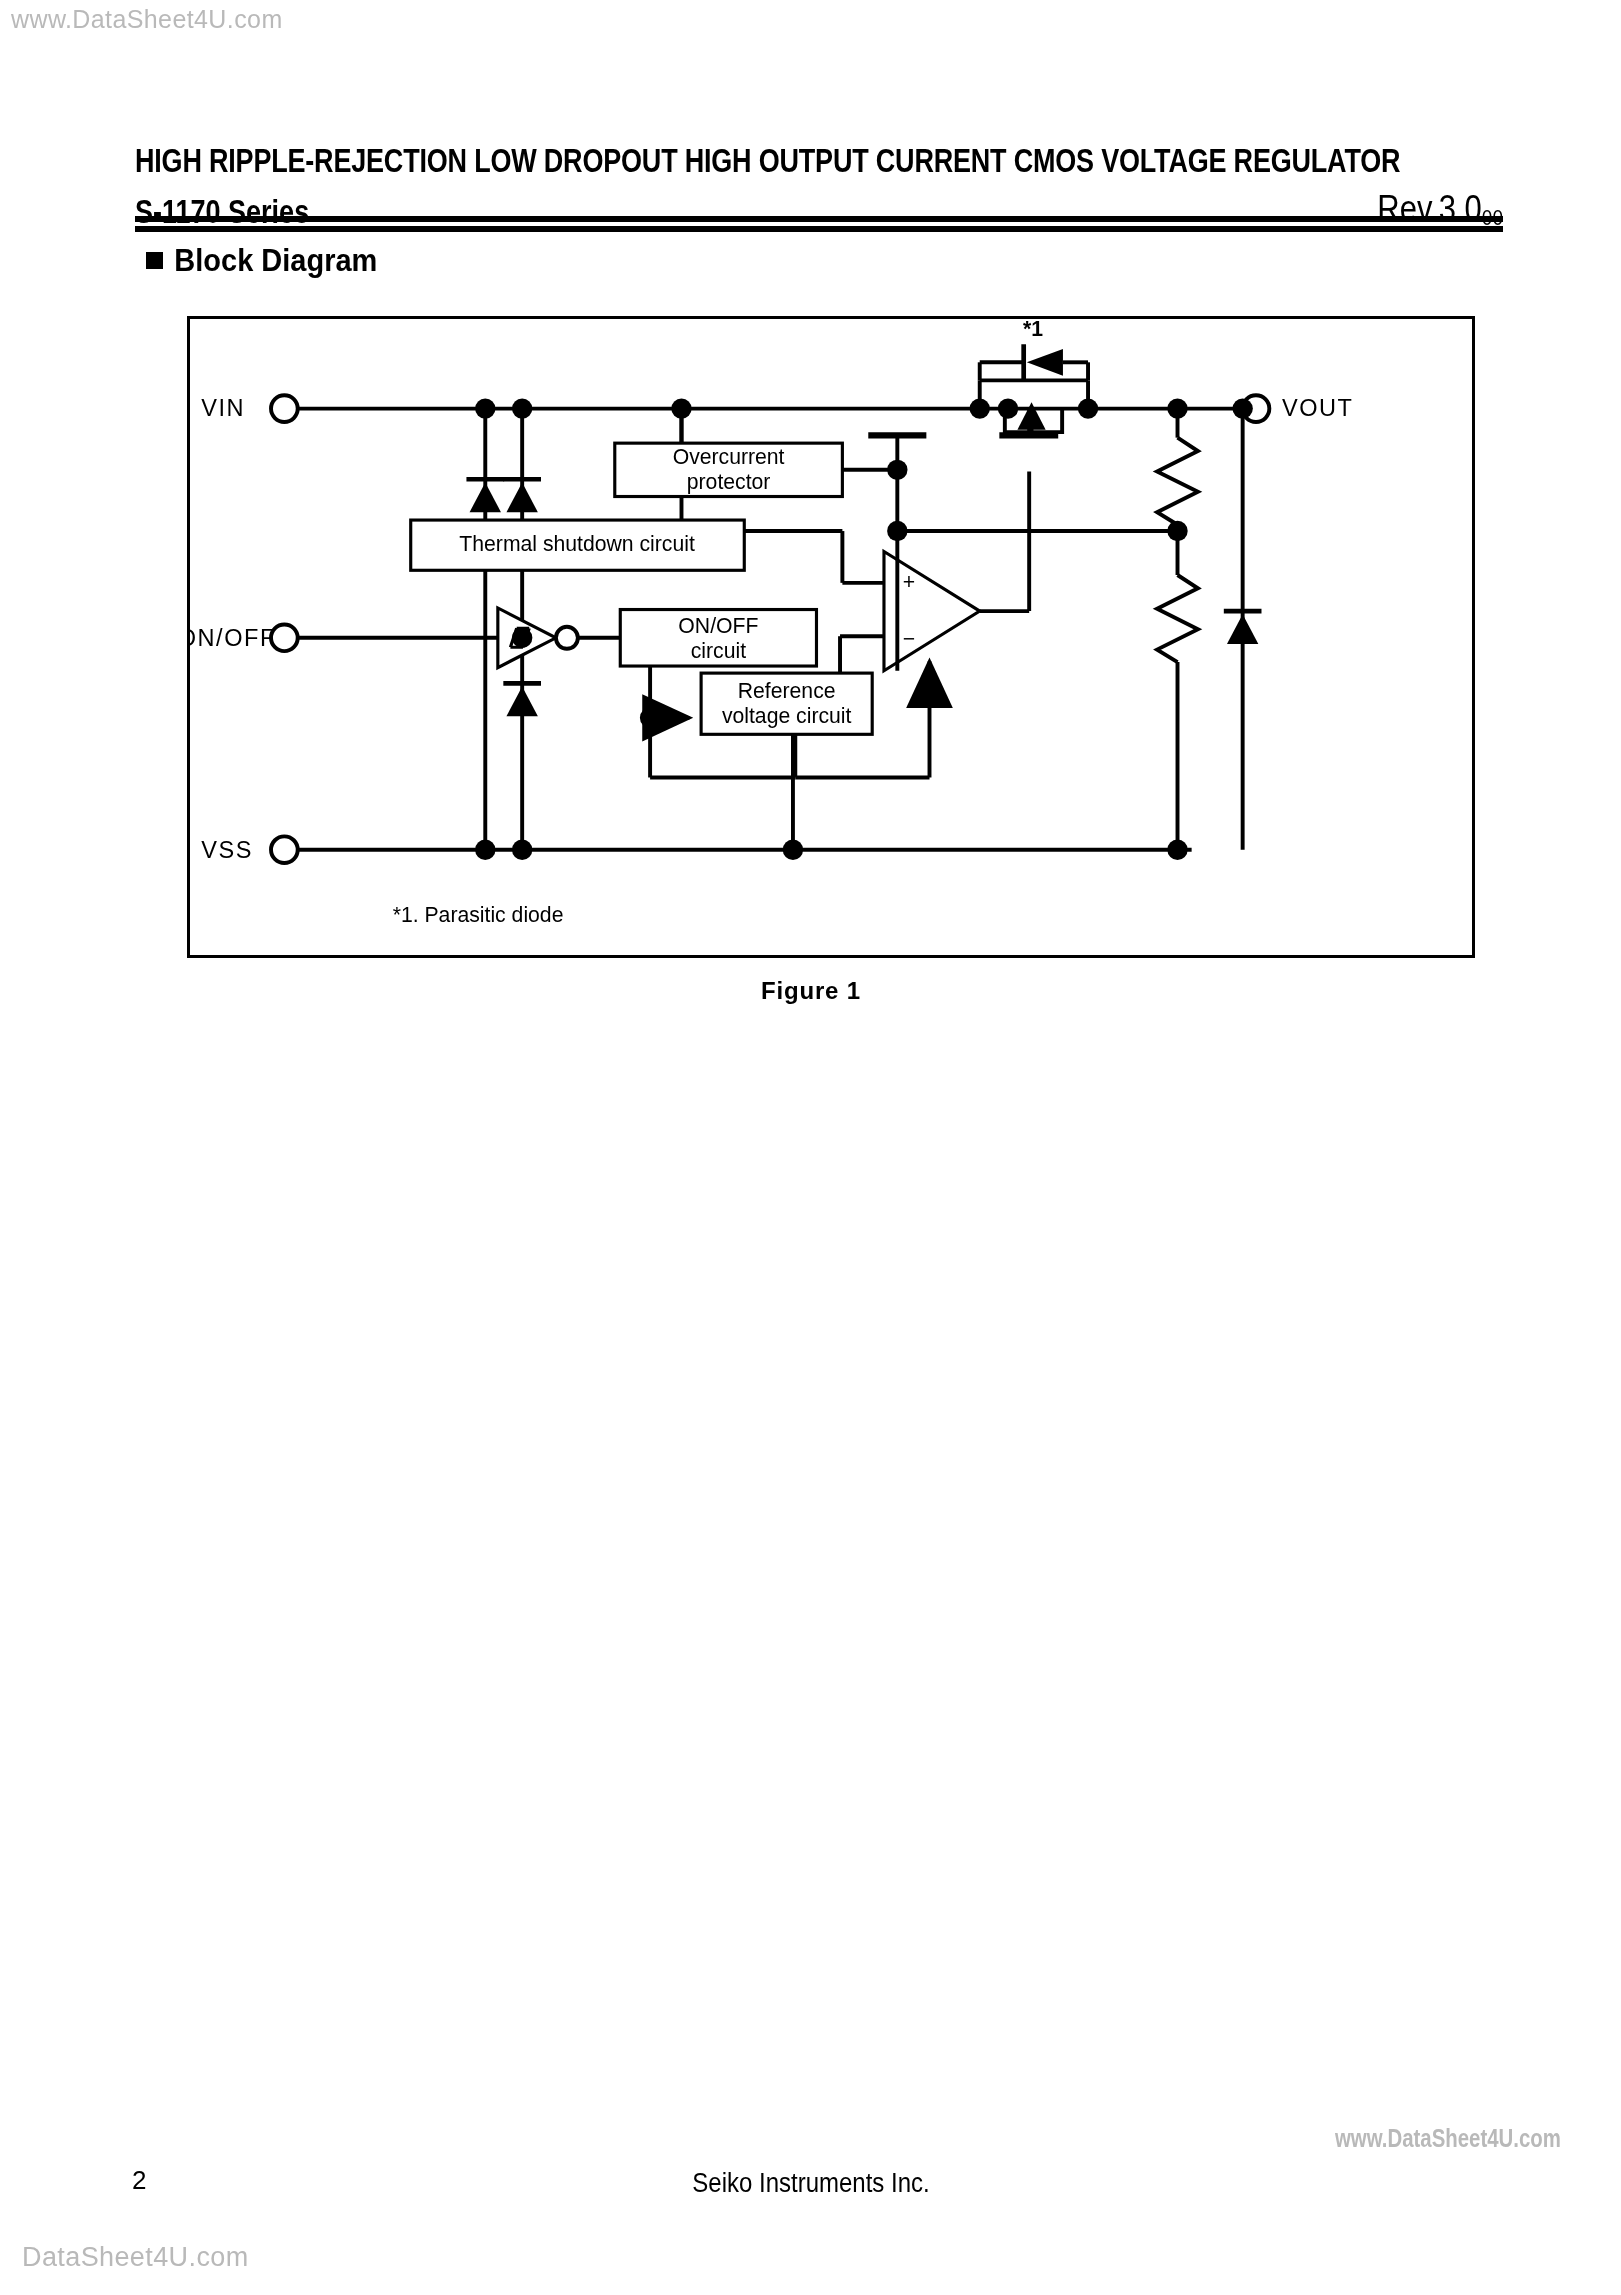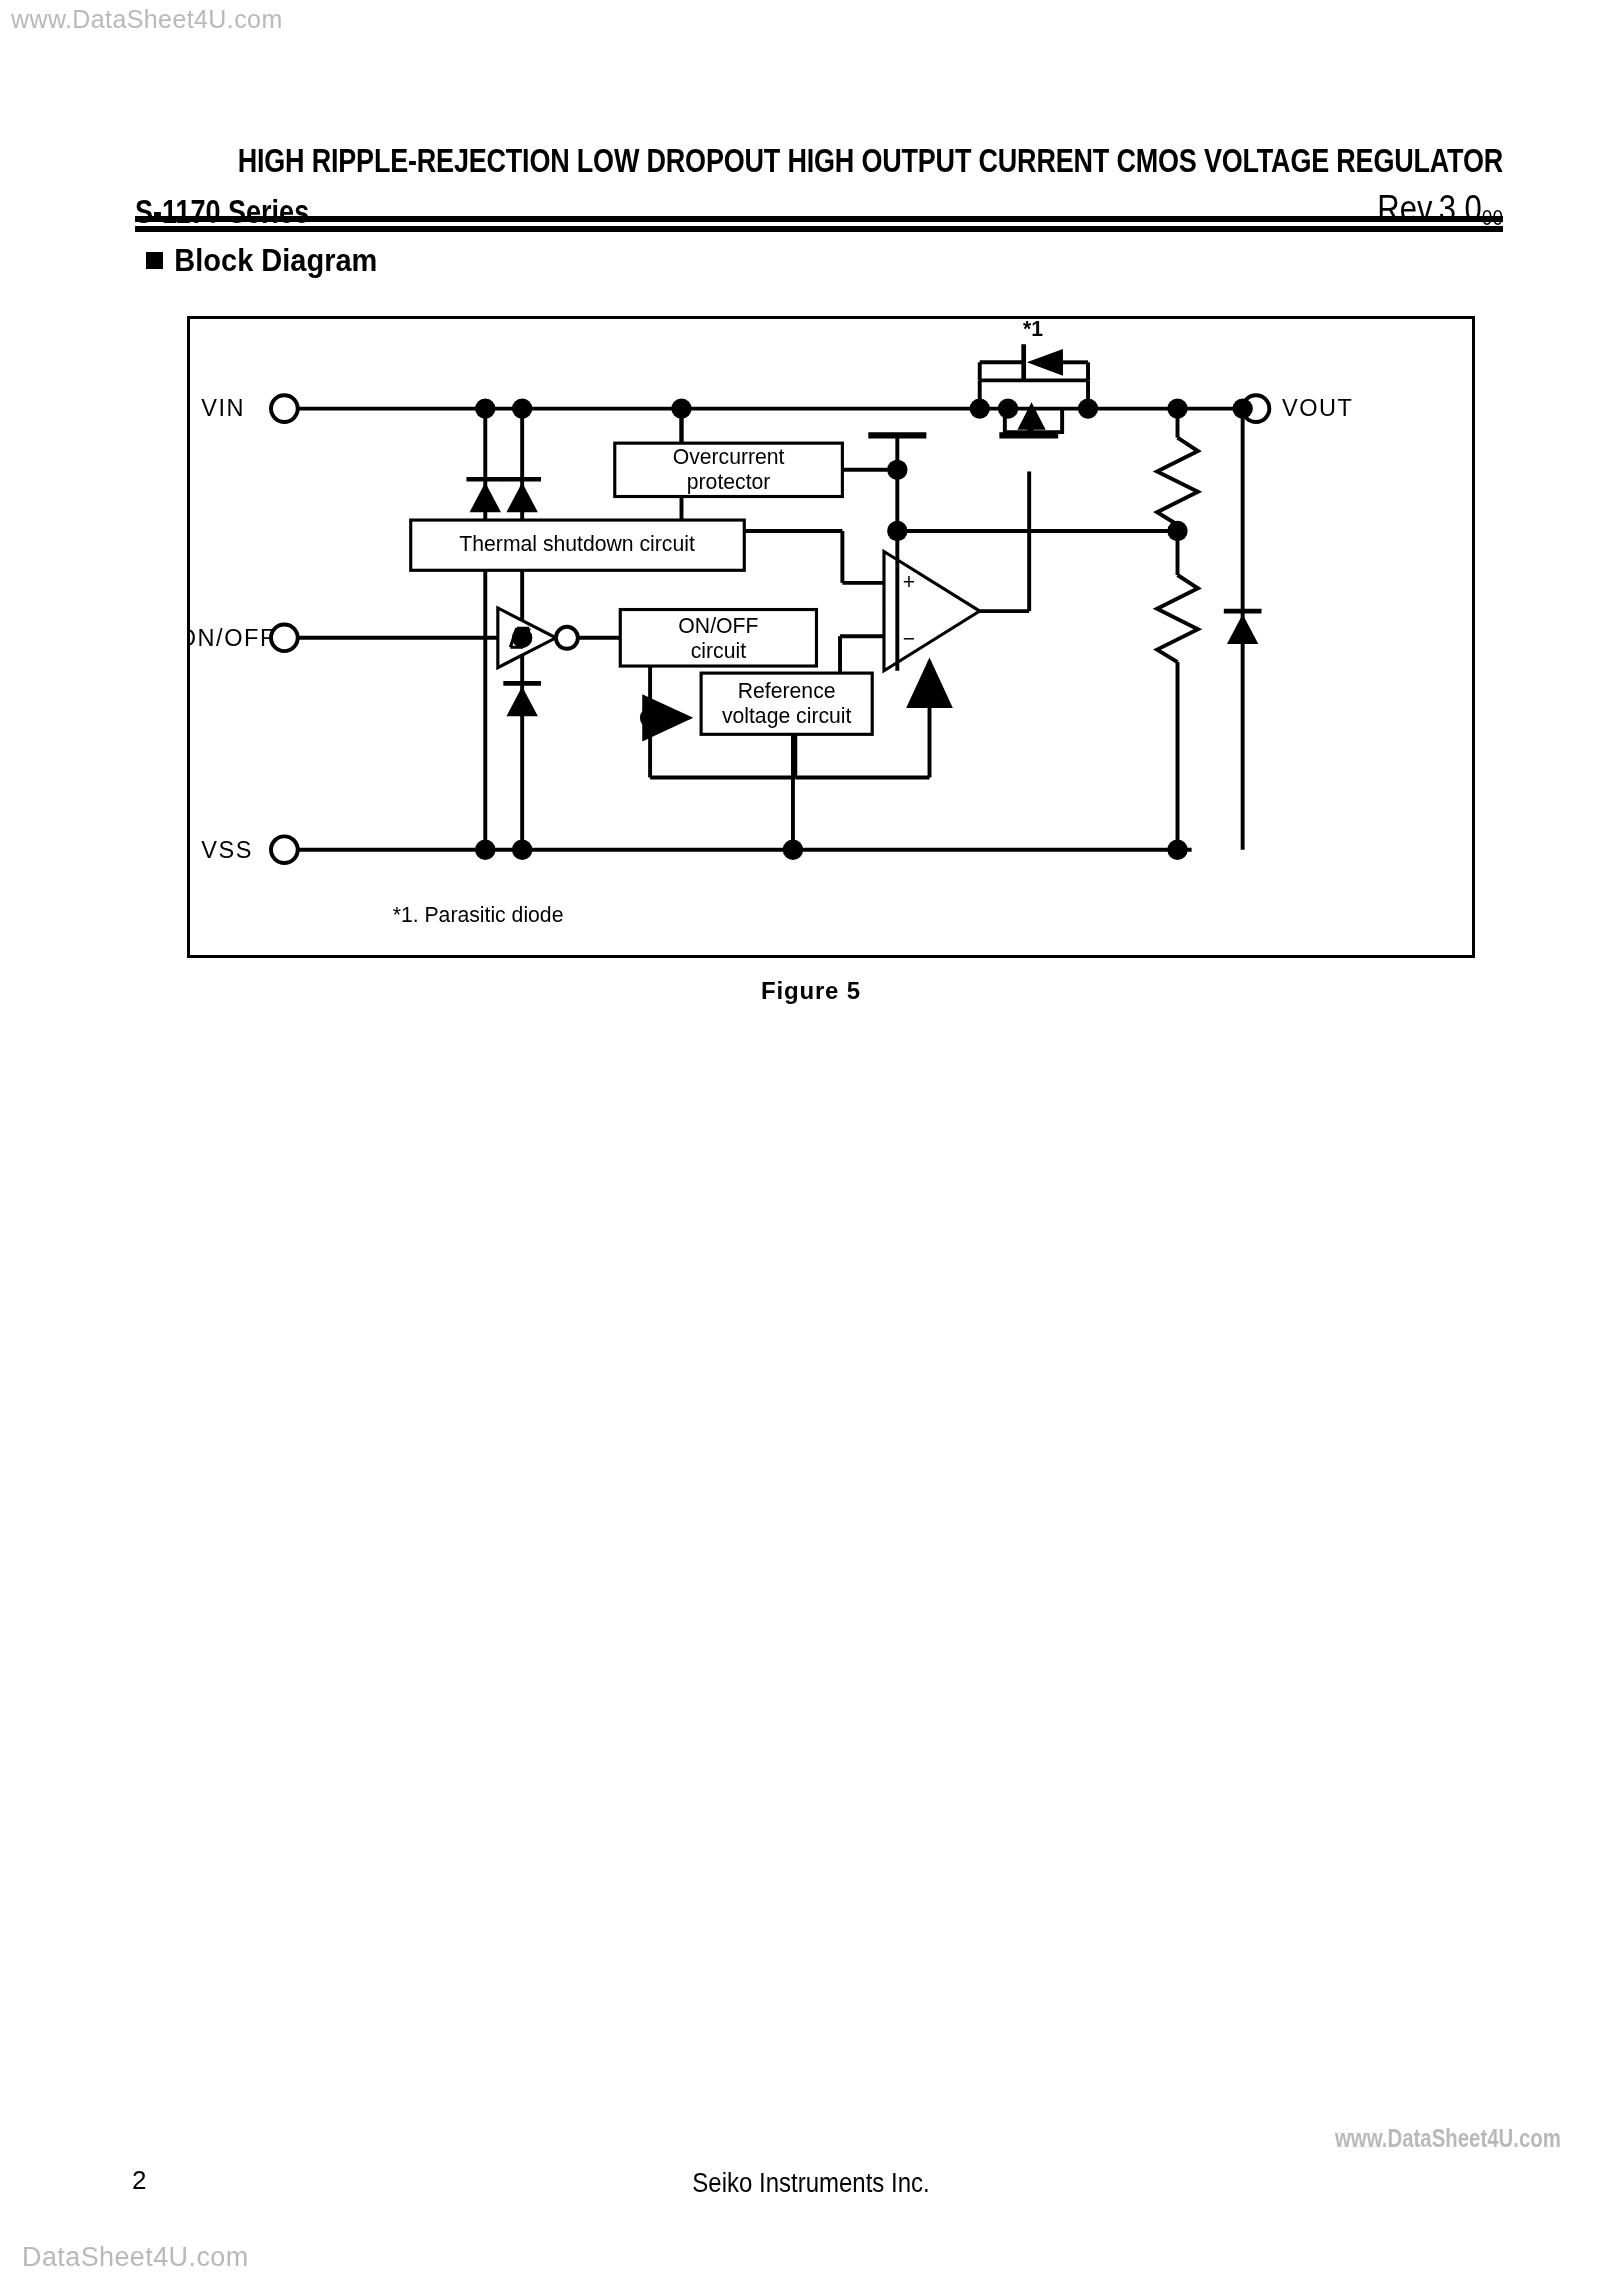--- a/index.html
+++ b/index.html
@@ -9,21 +9,21 @@
   }
   .wm{
     position:absolute;color:#b9b9b9;font-family:"Liberation Sans",sans-serif;
     white-space:nowrap;user-select:none;
   }
   #wm-top{left:11px;top:4.7px;font-size:25px;letter-spacing:0.4px;}
   #wm-bottom{left:22px;top:2242px;font-size:27px;letter-spacing:0.4px;}
   #wm-right{left:1335px;top:2124px;font-size:20.4px;font-weight:bold;letter-spacing:0px;
             transform:scaleY(1.25);transform-origin:left top;}
 
-  #header{position:absolute;left:135px;top:143px;width:1368px;text-align:right;}
+  #header{position:absolute;left:135px;top:143px;width:1368px;}
   #title-line{
     font-size:27px;font-weight:bold;letter-spacing:-0.2px;
     transform:scaleY(1.22);transform-origin:left top;white-space:nowrap;
   }
   #subhead{position:relative;height:47px;margin-top:20.4px;}
   #series{
     position:absolute;left:0;top:0;font-size:27px;font-weight:bold;
     transform:scaleY(1.22);transform-origin:left top;white-space:nowrap;
   }
   #rev{
@@ -230,17 +230,17 @@
 
   <line class="w" x1="905" y1="196" x2="905" y2="274"></line>
   <line class="w" x1="905" y1="274" x2="905" y2="452"></line>
   <line class="thick" x1="868" y1="152" x2="942" y2="152"></line>
   <line class="w" x1="905" y1="152" x2="905" y2="196"></line>
 
   <text class="lbl" x="262" y="772" font-size="28">*1.  Parasitic diode</text>
 </svg>
 </div>
 
-<div id="figure-caption">Figure  5</div>
+<div id="figure-caption">Figure  1</div>
 
 <div id="page-num">2</div>
 <div id="footer-company">Seiko Instruments Inc.</div>
 
 
 </body></html>

